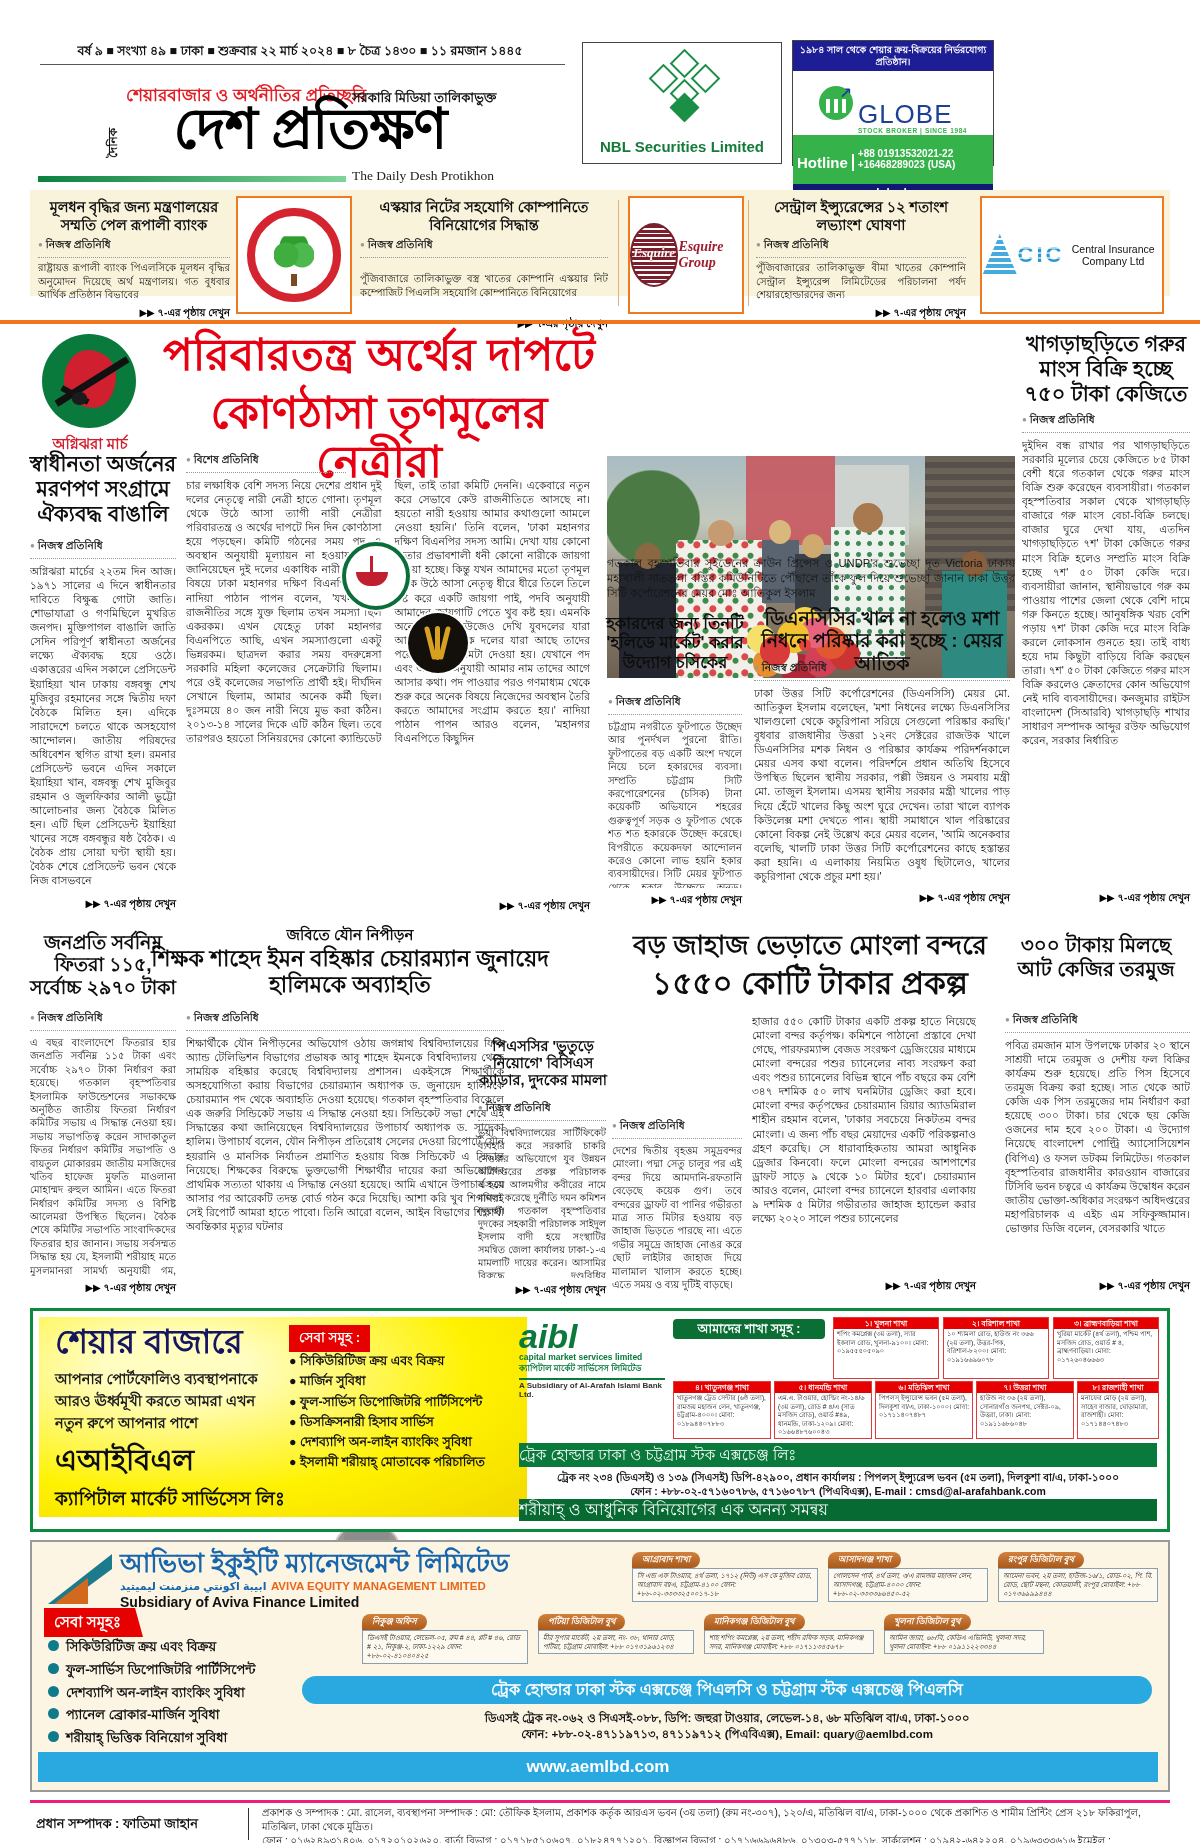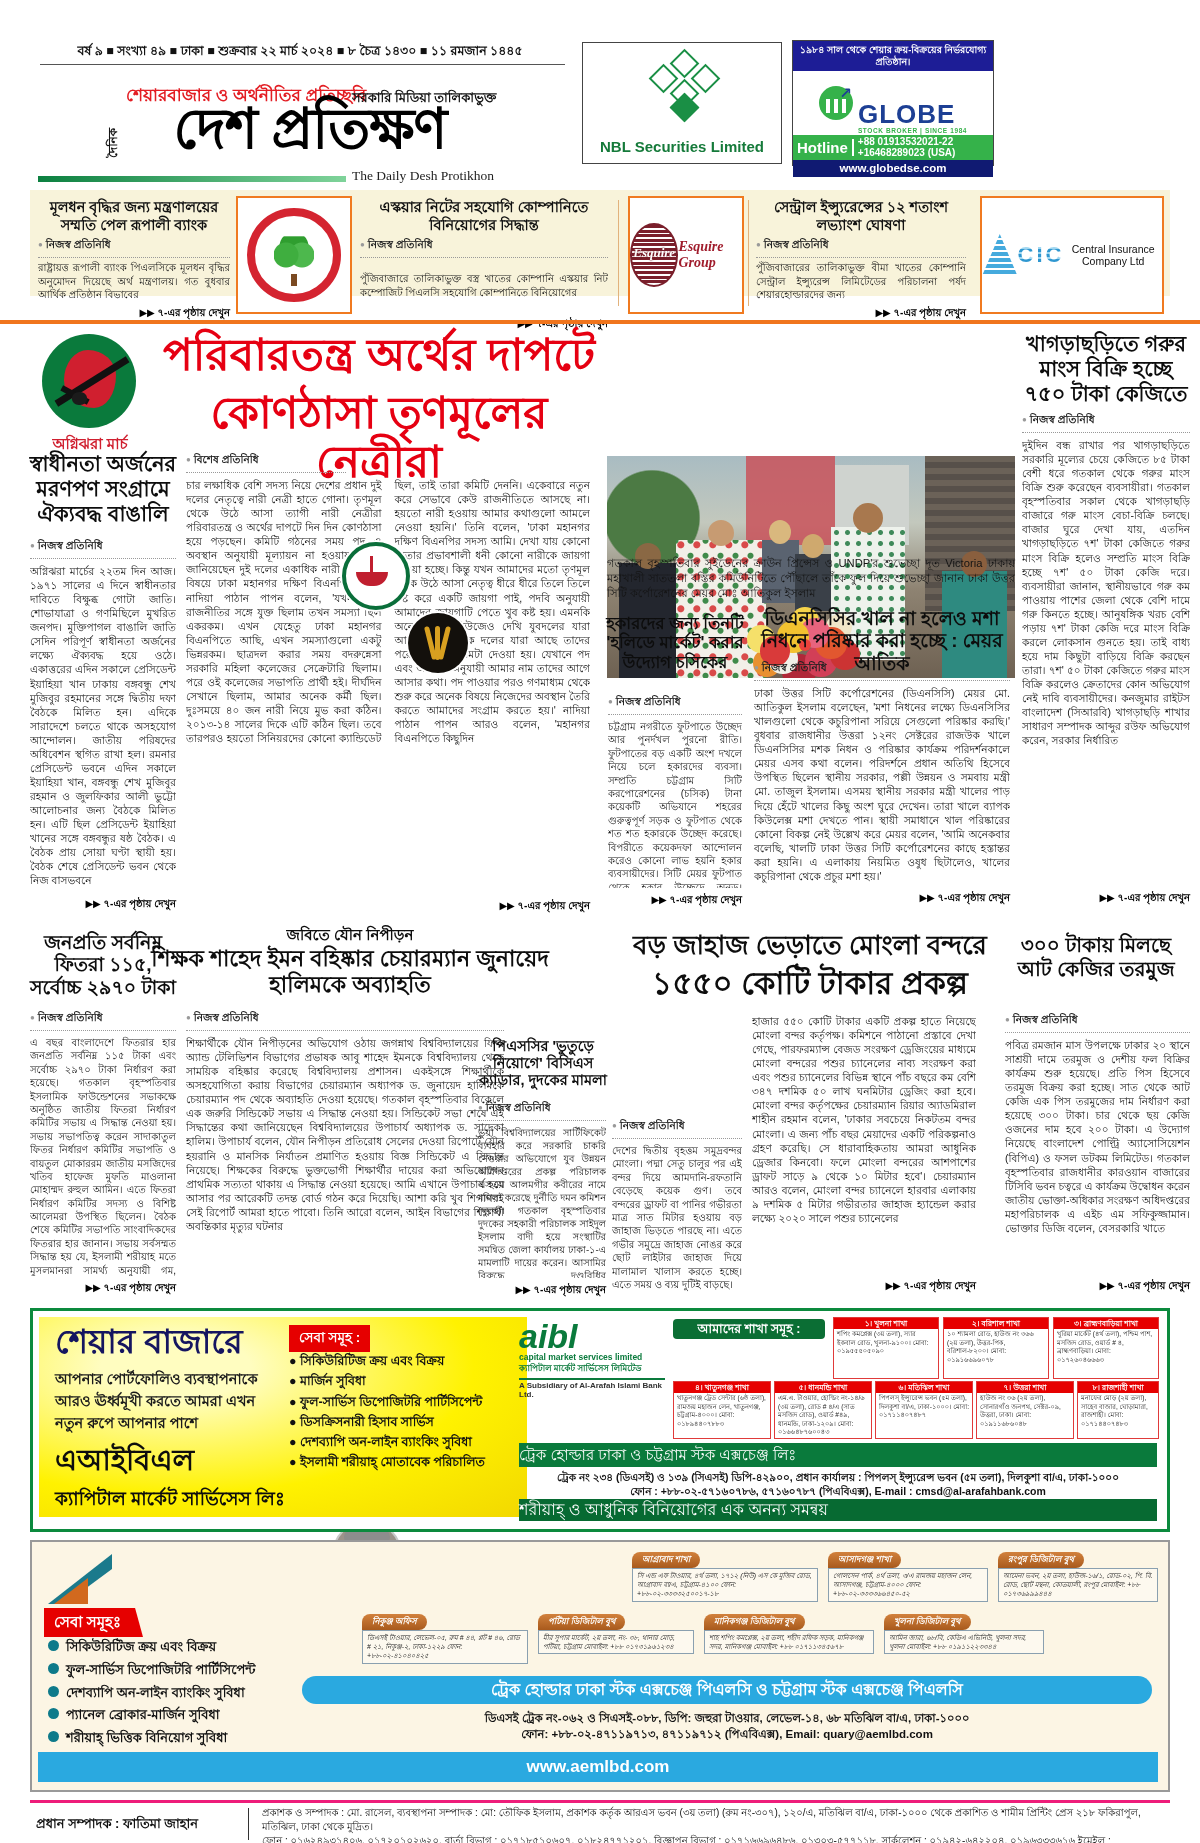--- a/index.html
+++ b/index.html
@@ -20,23 +20,23 @@
   .title{font-weight:bold;font-size:56px;letter-spacing:-1px;color:#000;line-height:1.05;text-align:center;}
   .greenbar{height:6px;background:linear-gradient(90deg,#0c8040,#7fd39a);}
   .subtitle{font-family:"Liberation Serif","DejaVu Serif",serif;font-size:13.5px;color:#222;}
   .vert{transform:rotate(-90deg);transform-origin:left top;font-size:12px;font-weight:bold;}
   
   .adbox{border:1.5px solid #444;background:#fff;}
   .nbl-name{color:#157a3a;font-weight:bold;font-size:15px;text-align:center;}
   .dia{position:absolute;width:17px;height:17px;border:2.5px solid #1a8f45;transform:rotate(45deg);}
   .dia.fill{background:#1a8f45;border-color:#1a8f45;}
   .glb-head{background:#1d1d96;color:#fff;font-size:9.5px;font-weight:bold;text-align:center;line-height:1.25;padding:3px 2px;}
-  .glb-brand{color:#1d3f94;font-weight:bold;font-size:26px;letter-spacing:1px;line-height:1;margin-top:29px;}
+  .glb-brand{color:#1d3f94;font-weight:normal;font-size:26px;letter-spacing:1px;line-height:1;margin-top:29px;}
   .glb-sub{color:#35b24a;font-weight:bold;font-size:6.5px;letter-spacing:.6px;}
-  .glb-hot{background:#35b24a;color:#fff;display:flex;align-items:center;padding:1px 4px;}
+  .glb-hot{background:#35b24a;color:#fff;display:flex;align-items:flex-end;padding:13px 4px;}
   .glb-web{background:#101a72;color:#fff;font-weight:bold;font-size:11.5px;text-align:center;line-height:17px;}
   .glb-circle{width:34px;height:34px;border-radius:50%;background:#35b24a;position:relative;flex:0 0 auto;margin-right:5px;}
   .glb-circle::before{content:"";position:absolute;left:7px;right:7px;bottom:7px;height:14px;
      background:repeating-linear-gradient(90deg,#fff 0 4px,transparent 4px 8px);}
   .glb-circle::after{content:"↗";position:absolute;top:-2px;right:1px;color:#1d3f94;font-weight:bold;font-size:15px;}
   
   .strip{background:#f8f3da;}
   .strip .hd1{font-size:14.5px;font-weight:bold;text-align:center;line-height:1.25;}
   .strip .bt{font-size:10px;}
   .logobox{border:2.5px solid #f07a20;background:#fff;display:flex;flex-direction:row;align-items:center;justify-content:center;}
@@ -402,20 +402,26 @@
     <div class="abs aibl-contact prel" style="left:486px;top:159px;width:638px;">ট্রেক নং ২৩৪ (ডিএসই) ও ১৩৯ (সিএসই) ডিপি-৪২৯০০, প্রধান কার্যালয় : পিপলস্ ইন্স্যুরেন্স ভবন (৫ম তলা), দিলকুশা বা/এ, ঢাকা-১০০০
 ফোন : +৮৮-০২-৫৭১৬০৭৮৬, ৫৭১৬০৭৮৭ (পিএবিএক্স), E-mail : cmsd@al-arafahbank.com</div>
     <div class="abs grbar dark" style="left:486px;top:188px;width:638px;height:22px;font-size:16px;line-height:22px;">শরীয়াহ্ ও আধুনিক বিনিয়োগের এক অনন্য সমন্বয়</div>
   </div>
 
   <div class="abs aviva-ad" style="left:30px;top:1540px;width:1136px;height:248px;">
     <div class="abs av-logo" style="left:16px;top:12px;">
         <span class="t1"></span>
         <span class="t2"></span>
       </div>
+    <div class="abs" style="left:88px;top:8px;width:500px;">
+      <div class="av-t1">আভিভা ইকুইটি ম্যানেজমেন্ট লিমিটেড</div>
+      <div><span class="av-ar">ابيبة اكونتي منزمنت ليميتيد</span>
+           <span class="av-t2">AVIVA EQUITY MANAGEMENT LIMITED</span></div>
+      <div class="av-t3">Subsidiary of Aviva Finance Limited</div>
+    </div>
     <div class="av-pillbox" style="left:600px;top:6px;width:186px;">
       <span class="av-pill">আগ্রাবাদ শাখা</span>
       <div class="av-addr">সি এন্ড এফ টাওয়ার, ৪র্থ তলা, ১৭১২ (নিউ) এস কে মুজিব রোড, আগ্রাবাদ বা/এ, চট্টগ্রাম-৪১০০ ফোন: +৮৮-০২-৩৩৩৩২৫০০১৭-১৮</div>
     </div>
     <div class="av-pillbox" style="left:796px;top:6px;width:160px;">
       <span class="av-pill">আসাদগঞ্জ শাখা</span>
       <div class="av-addr">গোলসেন পার্ক, ৪র্থ তলা, ৩/এ রামজয় মহাজন লেন, আসাদগঞ্জ, চট্টগ্রাম-৪০০০ ফোন: +৮৮-০২-৩৩৩৩৬৬৪৫০-৫২</div>
     </div>
     <div class="av-pillbox" style="left:966px;top:6px;width:160px;">
       <span class="av-pill">রংপুর ডিজিটাল বুথ</span>

